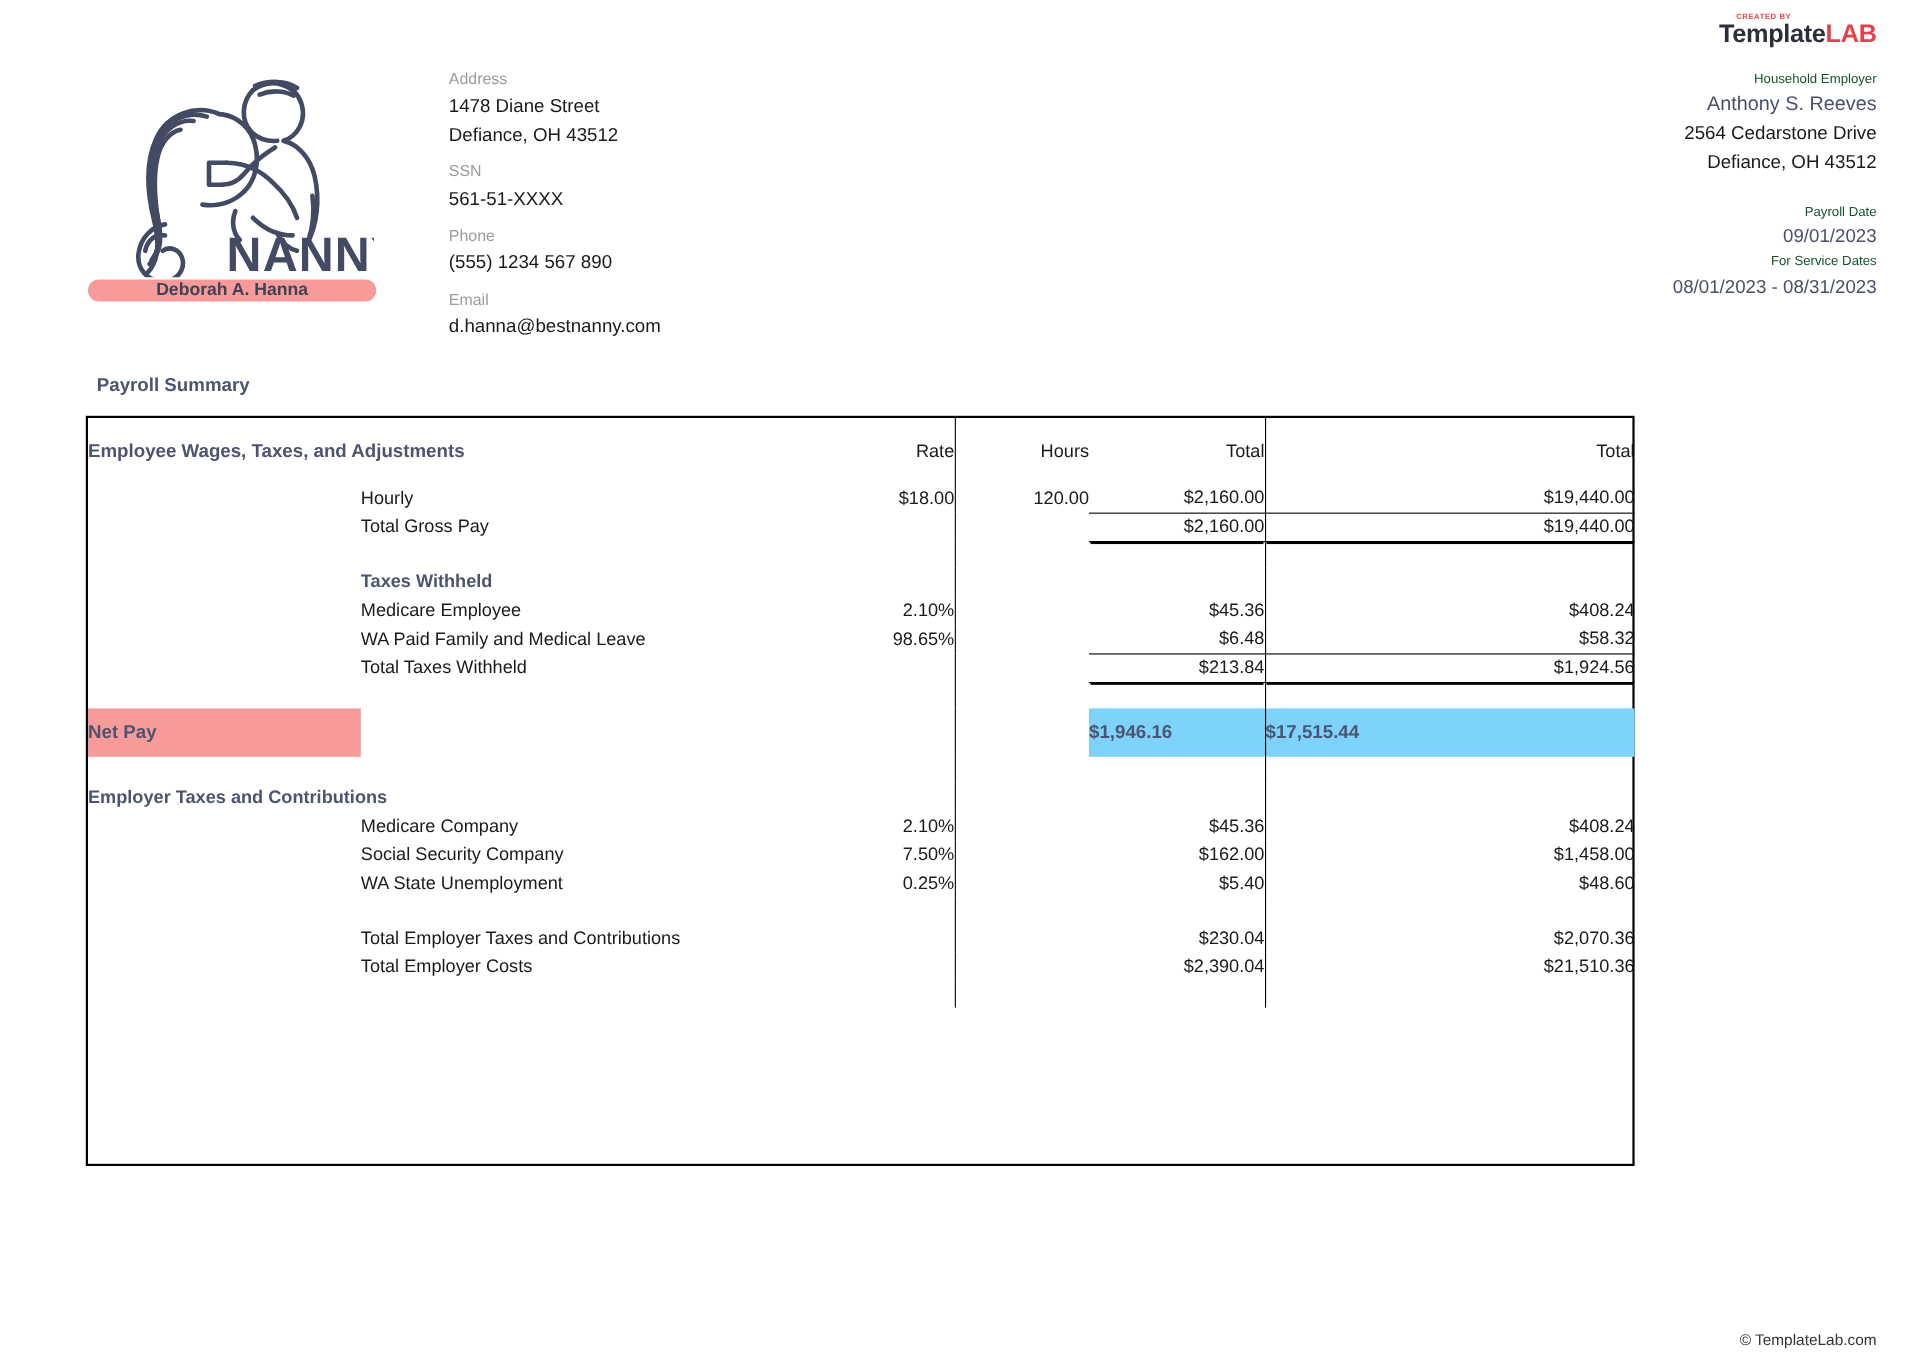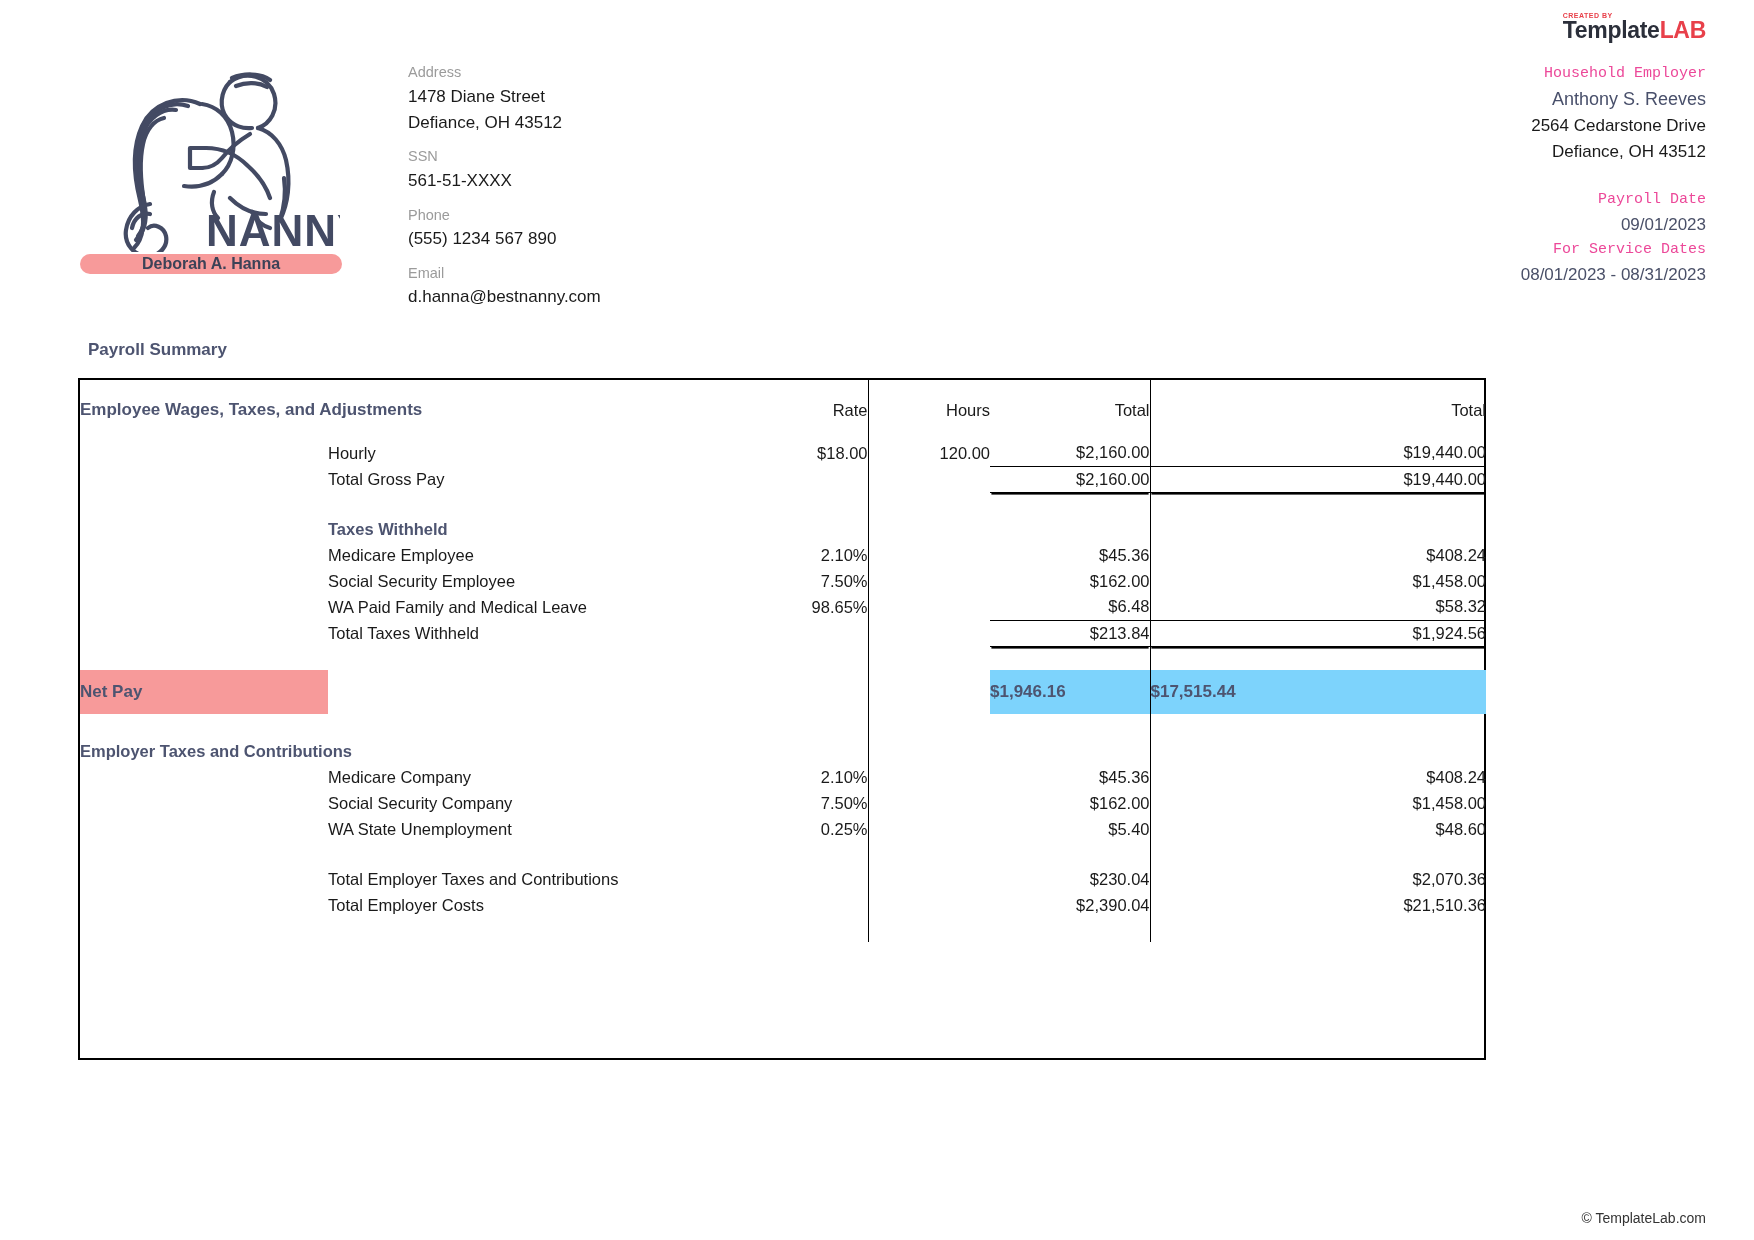--- a/index.html
+++ b/index.html
@@ -12,21 +12,21 @@
     position: relative;
     overflow: hidden;
   }
   .page { position: relative; width: 1754px; height: 1240px; padding: 0; }
 
   
   .brand {
     position: absolute;
     top: 12px;
     right: 48px;
-    text-align: left;
+    text-align: center;
     line-height: 1;
   }
   .brand-kicker {
     font-size: 7px;
     letter-spacing: .5px;
     color: #e8404a;
     font-weight: bold;
     margin-right: 62px;
   }
   .brand-word { font-size: 23px; font-weight: bold; color: #2b2f3a; letter-spacing: -.3px; }
@@ -58,21 +58,21 @@
   }
 
   .mid-col { position: absolute; left: 328px; top: 10px; width: 420px; }
   .field-label { font-size: 14.5px; color: #9b9b9b; margin-top: 10px; line-height: 1.5; }
   .field-label:first-child { margin-top: 0; }
   .field-value { font-size: 17px; color: #1a1a1a; line-height: 1.55; }
 
   .right-col {
     position: absolute; right: 0; top: 10px; width: 560px; text-align: right;
   }
-  .r-label { font-size: 15px; color: #ec4899; line-height: 1.6; font-family: Liberation Mono, monospace; }
+  .r-label { font-size: 12px; color: #14532d; line-height: 1.6; }
   .r-name { font-size: 18px; color: #49506b; line-height: 1.5; }
   .r-value { font-size: 17px; color: #1a1a1a; line-height: 1.55; }
   .r-date { font-size: 17px; color: #4a5068; line-height: 1.55; }
   .r-gap { height: 22px; }
 
   
   .section-title {
     position: absolute;
     left: 88px;
     top: 340px;
@@ -292,28 +292,20 @@
       <tr class="d-row">
         <td></td>
         <td class="d-label">Medicare Employee</td>
         <td class="d-rate">2.10%</td>
         <td class="d-hours vline-l"></td>
         <td class="d-amt">$45.36</td>
         <td class="d-ytd vline-l">$408.24</td>
       </tr>
       <tr class="d-row">
         <td></td>
-        <td class="d-label">Social Security Employee</td>
-        <td class="d-rate">7.50%</td>
-        <td class="d-hours vline-l"></td>
-        <td class="d-amt">$162.00</td>
-        <td class="d-ytd vline-l">$1,458.00</td>
-      </tr>
-      <tr class="d-row">
-        <td></td>
         <td class="d-label">WA Paid Family and Medical Leave</td>
         <td class="d-rate">98.65%</td>
         <td class="d-hours vline-l"></td>
         <td class="d-amt">$6.48</td>
         <td class="d-ytd vline-l">$58.32</td>
       </tr>
 
       <tr class="d-row ul-single dbl-under">
         <td></td>
         <td class="d-label">Total Taxes Withheld</td>

